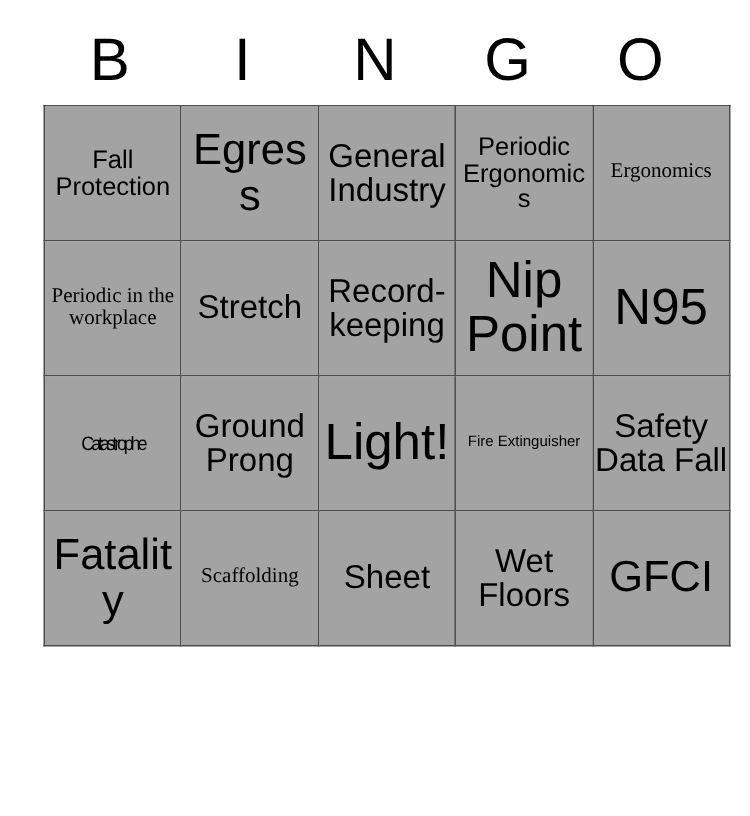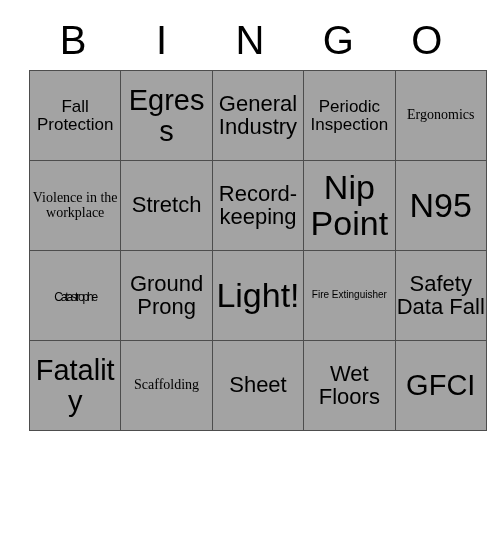--- a/index.html
+++ b/index.html
@@ -104,29 +104,29 @@
         <td class="bingo-cell">
             <span class="cell-text sz-sm">Fall Protection</span>
           </td>
         <td class="bingo-cell">
             <span class="cell-text sz-lg">Egress</span>
           </td>
         <td class="bingo-cell">
             <span class="cell-text sz-md">General Industry</span>
           </td>
         <td class="bingo-cell">
-            <span class="cell-text sz-sm">Periodic Inspection</span>
+            <span class="cell-text sz-sm">Periodic Ergonomics</span>
           </td>
         <td class="bingo-cell">
             <span class="cell-text sz-xs">Ergonomics</span>
           </td>
       </tr>
       <tr>
         <td class="bingo-cell">
-            <span class="cell-text sz-xs">Violence in the workplace</span>
+            <span class="cell-text sz-xs">Periodic in the workplace</span>
           </td>
         <td class="bingo-cell">
             <span class="cell-text sz-md">Stretch</span>
           </td>
         <td class="bingo-cell">
             <span class="cell-text sz-md">Record-keeping</span>
           </td>
         <td class="bingo-cell">
             <span class="cell-text sz-xl">Nip Point</span>
           </td>

